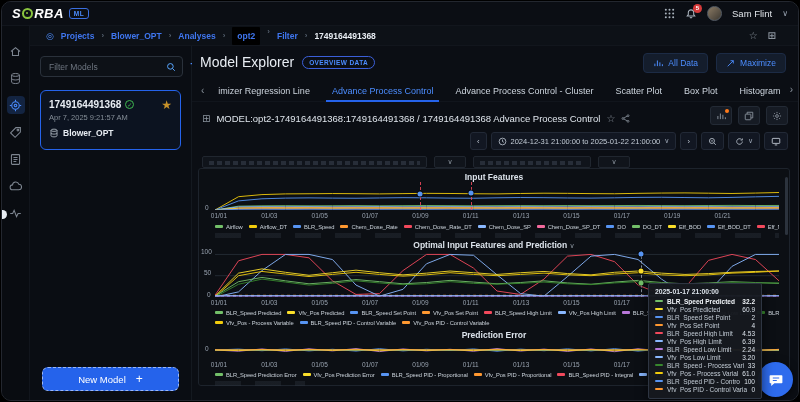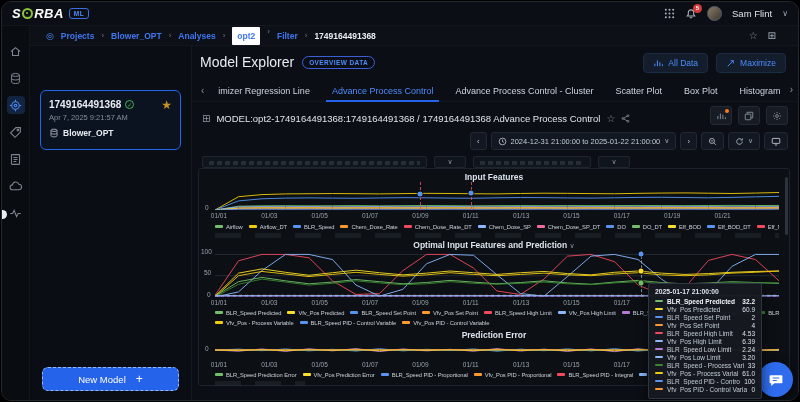--- a/index.html
+++ b/index.html
@@ -17,21 +17,21 @@
   .badge{position:absolute;top:-4px;right:-5px;background:#d63a3a;color:#fff;font-size:6px;min-width:9px;height:9px;border-radius:50%;display:flex;align-items:center;justify-content:center;font-weight:700}
   .avatar{width:15px;height:15px;border-radius:50%;background:linear-gradient(135deg,#8a7a64,#3c3832);border:1px solid #565d66}
   .user-name{font-size:9.5px;color:#dfe3e8}
   .chev{color:#9aa4b2;font-size:8px}
 
   
   .breadcrumb{position:absolute;left:28px;top:24px;right:0;height:20px;background:#0d1117;border-bottom:1px solid #12161d;display:flex;align-items:center;gap:7px;padding:0 16px;font-size:8.5px;font-weight:700}
   .bc-icon{color:#4c8dff;font-size:9px}
   .bc-wrap{display:flex;align-items:flex-start;gap:7px}
   .bc-label{color:#3f76f0}
-  .bc-label.chip{background:#ffffff;padding:4px 5px;border-radius:1px}
+  .bc-label.chip{background:#000000;padding:4px 5px;border-radius:1px}
   .bc-label.current{color:#e8edf3}
   .bc-sep{color:#55606e;font-size:8px}
   .bc-wrap:last-child .bc-sep{display:none}
   .bc-right{margin-left:auto;display:flex;gap:10px;color:#8b949e;font-size:10px;padding-right:6px}
 
   
   .rail{position:absolute;left:0;top:24px;width:28px;bottom:0;background:#090c11;border-right:1px solid #11151c;display:flex;flex-direction:column;align-items:center;padding-top:16px;gap:9px}
   .ric{width:18px;height:18px;border-radius:4px;display:flex;align-items:center;justify-content:center;color:#7d8590}
   .ric.active{background:#132441;color:#4c8dff}
   .ric svg{display:block}
@@ -234,20 +234,34 @@
         </svg>
       </span>
     <span class="ric">
         <svg width="13" height="13" viewBox="0 0 16 16" fill="none" stroke="currentColor" stroke-width="1.3">
           <path d="M1.5 8h3l1.8-3.8 3 7.6L11.2 8h3.3"></path>
         </svg>
       </span>
   </div>
 
   <div class="left-panel">
+    <div class="filter-row">
+      <span class="filter-input-wrap">
+        <input placeholder="Filter Models" style="">
+        <svg width="10" height="10" viewBox="0 0 16 16" fill="none" stroke="#58a6ff" stroke-width="1.6">
+            <circle cx="7" cy="7" r="4.5"></circle>
+            <path d="m10.5 10.5 3.5 3.5"></path>
+          </svg>
+      </span>
+      <span class="filter-btn">
+        <svg width="13" height="13" viewBox="0 0 16 16" fill="none" stroke="currentColor" stroke-width="1.5">
+            <path d="M2 4.5h12M4 8h8M6 11.5h4"></path>
+          </svg>
+      </span>
+    </div>
     <div class="model-card">
       <div class="mc-title-row">
         <span class="mc-title">1749164491368</span>
         <span class="mc-check">✓</span>
         <span class="mc-star">★</span>
       </div>
       <div class="mc-date">Apr 7, 2025 9:21:57 AM</div>
       <div class="mc-proj">
         <svg width="10" height="10" viewBox="0 0 16 16" fill="none" stroke="currentColor" stroke-width="1.4">
             <ellipse cx="8" cy="3.6" rx="4.8" ry="1.8"></ellipse>

